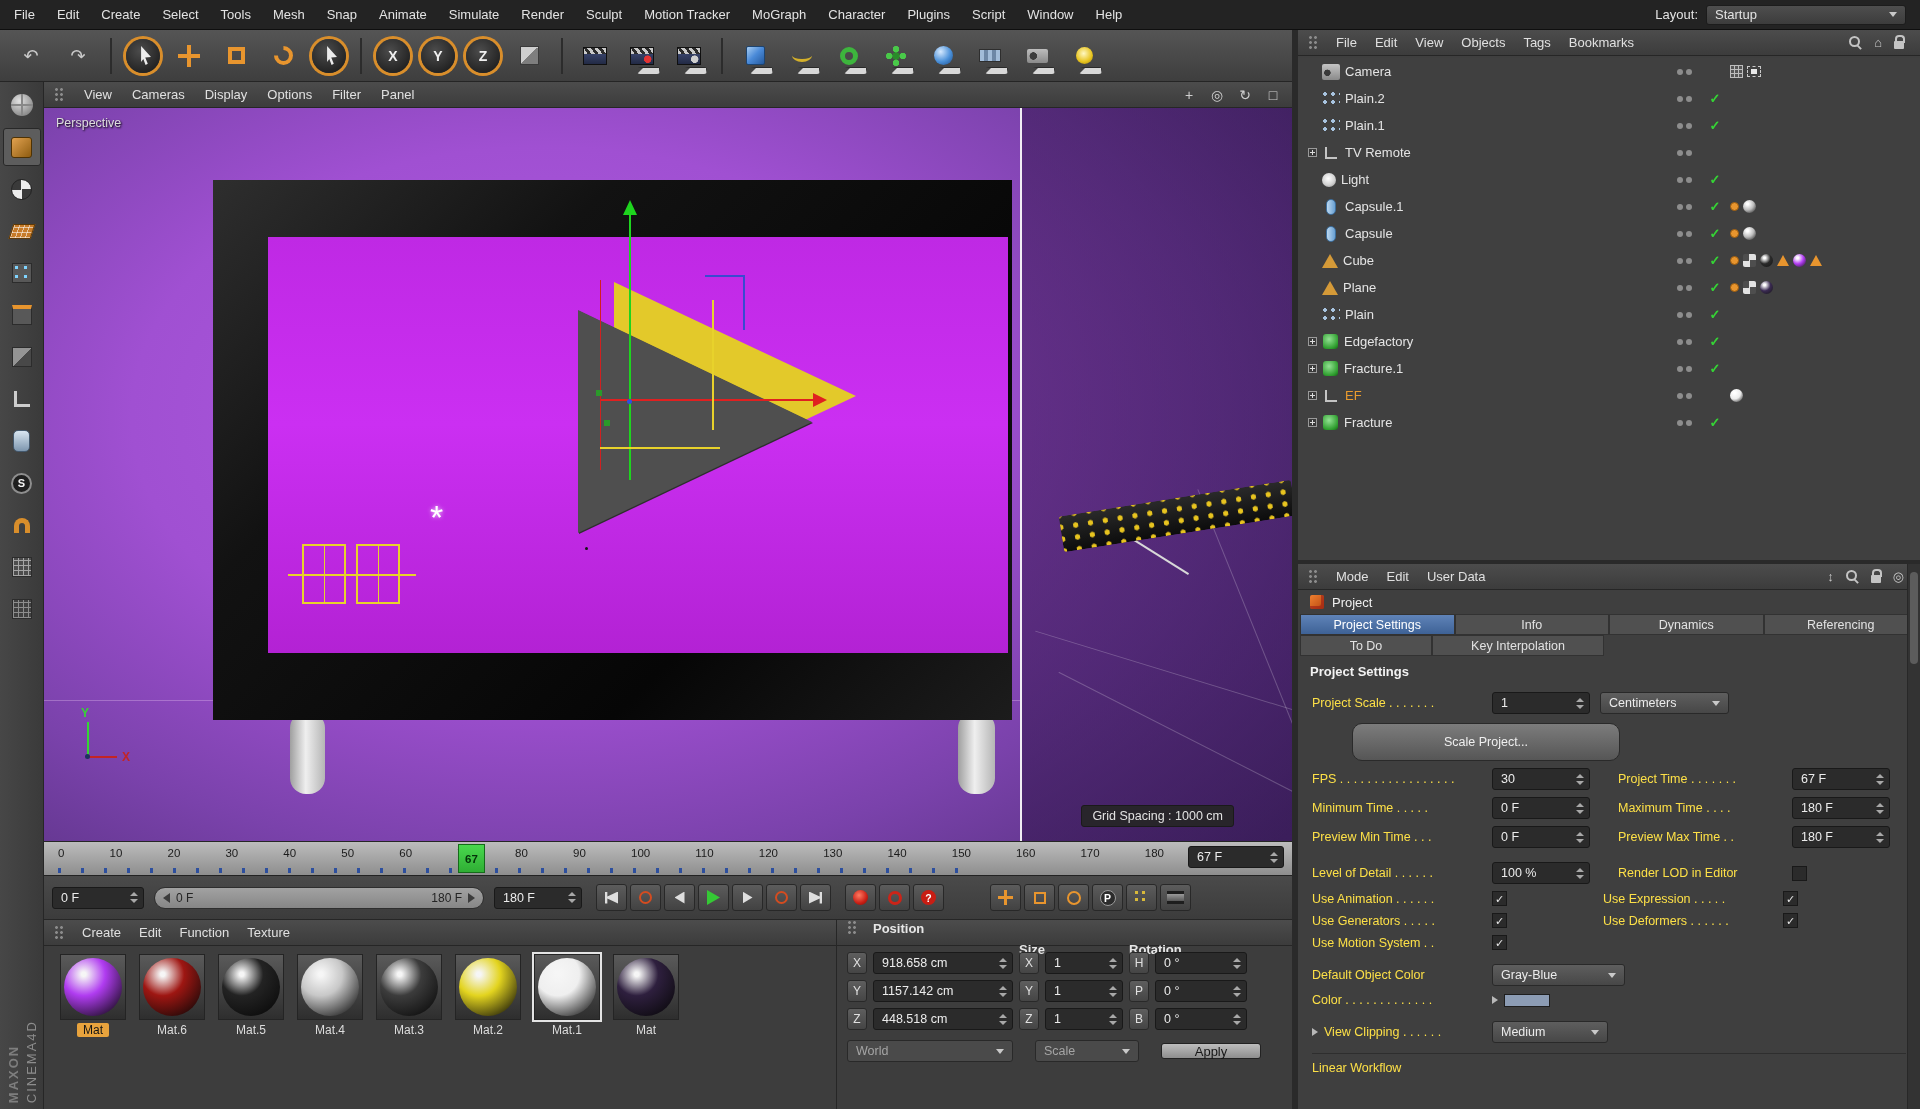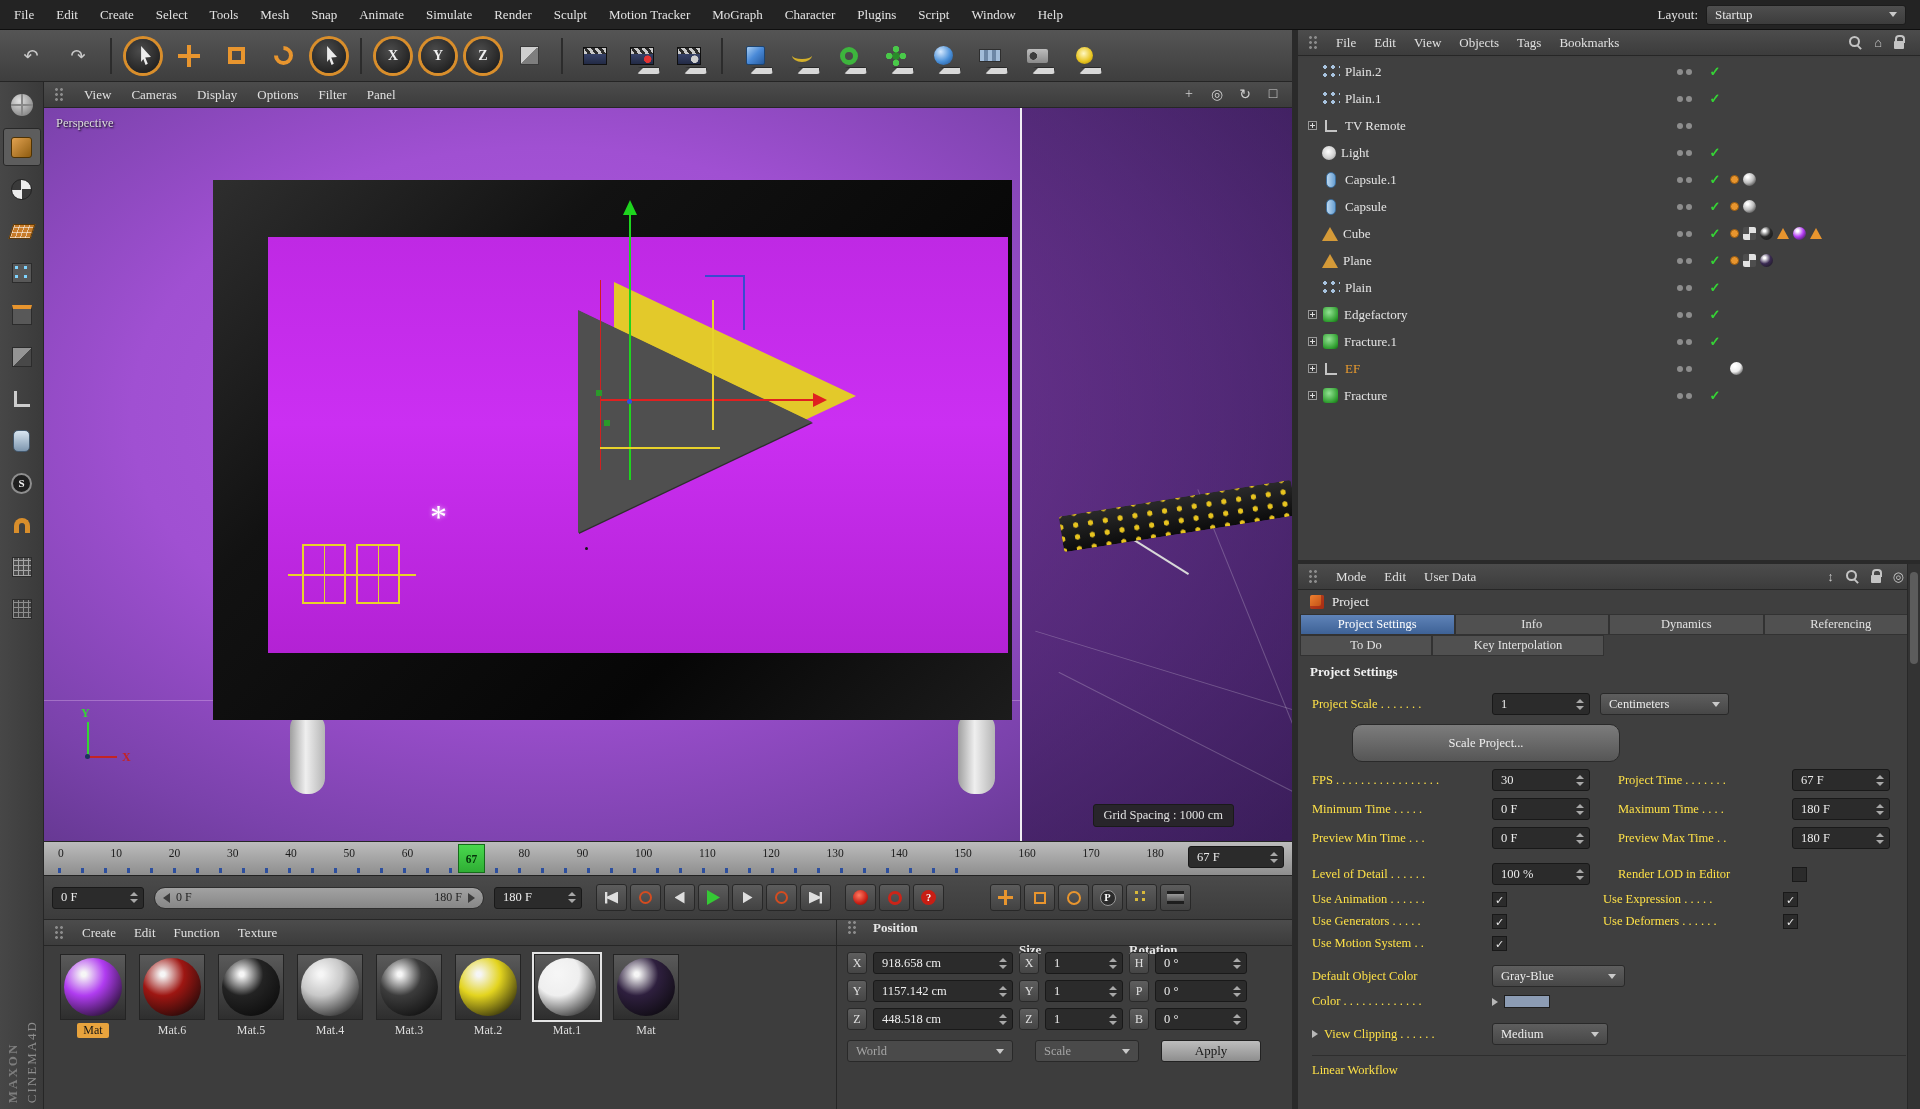--- a/index.html
+++ b/index.html
@@ -1,19 +1,19 @@
 <!DOCTYPE html>
 <html><head>
 <meta charset="utf-8">
 <style>
   html,body{margin:0;padding:0;background:#1a1a1a}
   *{box-sizing:border-box}
   b,i,u,em{font-style:normal;text-decoration:none;font-weight:normal}
   .screen{position:relative;width:1920px;height:1109px;overflow:hidden;background:#3d3d3d;
-    font-family:Liberation Serif, serif;font-size:13px;color:#ddd;-webkit-user-select:none}
+    font-family:Liberation Sans, sans-serif;font-size:13px;color:#ddd;-webkit-user-select:none}
 
   
   .menubar{position:absolute;left:0;top:0;width:1920px;height:30px;background:#232323;
     border-bottom:1px solid #0f0f0f;display:flex;align-items:center;gap:22px;padding:0 14px;color:#e3e3e3}
   .mitem{cursor:default;white-space:nowrap}
   .layout-picker{margin-left:auto;display:flex;align-items:center;gap:8px}
   .layout-select{width:200px;height:20px;background:linear-gradient(#4e4e4e,#3c3c3c);border:1px solid #1c1c1c;
     border-radius:3px;display:flex;align-items:center;justify-content:space-between;padding:0 8px}
   .dd-arrow{width:0;height:0;border-left:4px solid transparent;border-right:4px solid transparent;border-top:5px solid #c9c9c9}
 
@@ -219,21 +219,21 @@
   .crow{display:grid;grid-template-columns:20px 140px 20px 78px 20px 92px;gap:6px;align-items:center;padding-left:10px;margin-top:6px}
   .axchip{width:20px;height:22px;background:linear-gradient(#5e5e5e,#454545);border:1px solid #292929;border-radius:3px;
     display:flex;align-items:center;justify-content:center;color:#e0e0e0;font-size:12px}
   .crow .nfield{height:22px}
   .coord-foot{display:flex;align-items:center;gap:22px;padding-left:10px;margin-top:10px}
   .dd{background:linear-gradient(#5e5e5e,#474747);border:1px solid #292929;border-radius:3px;height:22px;
     display:flex;align-items:center;justify-content:space-between;padding:0 8px;color:#ececec;font-size:12.5px}
   .dd.dis{color:#a5a5a5;background:#4a4a4a}
   .w-world{width:166px}
   .w-scale{width:104px}
-  .btn-apply{width:100px;height:22px;border:1px solid #222;border-radius:3px;background:linear-gradient(#bdbdbd,#8e8e8e);
+  .btn-apply{width:100px;height:16px;border:1px solid #222;border-radius:3px;background:linear-gradient(#bdbdbd,#8e8e8e);
     color:#161616;display:flex;align-items:center;justify-content:center}
 
   
   .right-panel{position:absolute;left:1298px;top:30px;width:622px;bottom:0;background:#3f3f3f}
   .mini-icons{margin-left:auto;display:flex;align-items:center;gap:12px;padding-right:6px;color:#c9c9c9;font-size:13px}
   .mi-search{position:relative;width:13px;height:13px}
   .mi-search::before{content:"";position:absolute;left:0;top:0;width:7px;height:7px;border:2px solid #c4c4c4;border-radius:50%}
   .mi-search::after{content:"";position:absolute;left:9px;top:8px;width:2px;height:6px;background:#c4c4c4;transform:rotate(-45deg)}
   .mi-lock{position:relative;width:10px;height:8px;background:#c4c4c4;border-radius:1px;margin-top:5px}
   .mi-lock::before{content:"";position:absolute;top:-6px;left:1px;width:6px;height:6px;border:2px solid #c4c4c4;border-bottom:none;border-radius:4px 4px 0 0}
@@ -964,20 +964,35 @@
 
           <i>⌂</i>
 
           <i class="mi-lock"></i>
 
       </span>
     </div>
 
     <div class="obj-tree">
 
+        <div class="obj-row">
+          <i class="expander"></i>
+          <i class="obj-icon oi-camera"></i>
+          <span class="obj-name" style="color: rgb(228, 228, 228);">Camera</span>
+          <span class="vis-dots">
+            <i></i>
+            <i></i>
+          </span>
+          <span class="obj-check"></span>
+          <span class="tags">
+            <i class="tag tg-grid"></i>
+            <i class="tag tg-target"></i>
+
+          </span>
+        </div>
 
         <div class="obj-row">
           <i class="expander"></i>
           <i class="obj-icon oi-plain"></i>
           <span class="obj-name" style="color: rgb(228, 228, 228);">Plain.2</span>
           <span class="vis-dots">
             <i></i>
             <i></i>
           </span>
           <span class="obj-check">✓</span>

